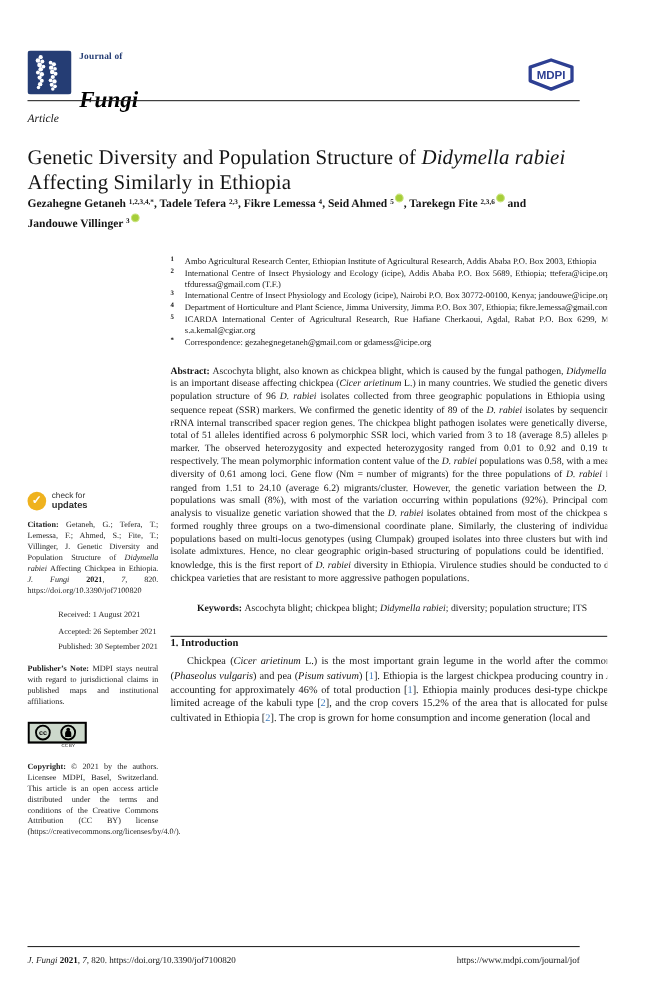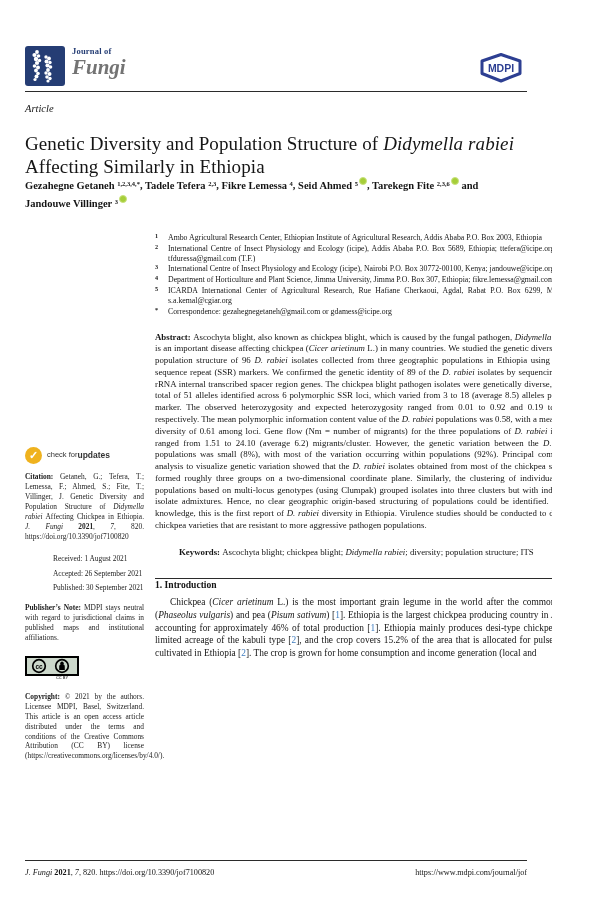--- a/index.html
+++ b/index.html
@@ -3,21 +3,21 @@
 <meta charset="utf-8">
 <style>
   * { margin:0; padding:0; box-sizing:border-box; }
   html,body { width:600px; height:900px; background:#ffffff; }
   body { font-family:"Liberation Serif", serif; color:#151515; }
   .page { position:relative; width:552px; height:900px; background:#fff; overflow:hidden; }
 
   
   .jlogo { position:absolute; left:25px; top:46px; display:flex; align-items:flex-start; gap:7px; }
   .jlogo-top { font-size:8.5px; color:#253d74; font-weight:bold; letter-spacing:.2px; }
-  .jlogo-name { font-size:21px; color:#737373; font-weight:bold; font-style:italic; line-height:1.05; }
+  .jlogo-name { font-size:21px; color:#000000; font-weight:bold; font-style:italic; line-height:1.05;margin-top:23px; }
   .mdpi-logo { position:absolute; right:23px; top:52px; }
   .header-rule { position:absolute; left:25px; right:25px; top:91px; border-top:1.6px solid #2b2b2b; }
 
   .article-label { position:absolute; left:25px; top:103px; font-style:italic; font-size:10.5px; }
   .title { position:absolute; left:25px; top:132px; width:552px; font-size:19px; font-weight:normal; line-height:1.22; letter-spacing:.1px; }
   .authors { position:absolute; left:25px; top:177px; width:550px; font-size:10.5px; line-height:1.75; }
 
   
   .main-col { position:absolute; left:155px; top:233px; width:422px; }
   .aff-item { display:flex; font-size:7.8px; line-height:1.26; margin-bottom:1px; }
@@ -26,21 +26,21 @@
   .abstract { margin-top:15px; font-size:8.8px; line-height:1.34; text-align:justify; }
   .keywords { margin-top:15px; font-size:8.8px; line-height:1.34; text-align:justify;padding-left:24px; }
   .section-divider { margin-top:19px; border-top:1px solid #2b2b2b; }
   .intro-heading { font-size:9.6px; font-weight:bold; }
   .intro-para { margin-top:6px; font-size:9.4px; line-height:1.38; text-align:justify; text-indent:15px; }
 
   
   .sidebar { position:absolute; left:25px; top:447px; width:119px; font-size:7.4px; line-height:1.34; color:#222; }
   .update-badge { display:inline-flex; align-items:center; gap:5px; cursor:pointer; }
   .update-circle { width:17px; height:17px; border-radius:50%; background:#efb21e; color:#fff; font-size:11px; font-weight:bold; display:flex; align-items:center; justify-content:center; font-family:"Liberation Sans",sans-serif; }
-  .update-text { display:flex; line-height:1.05; font-family:"Liberation Sans",sans-serif; font-size:7.5px; color:#333; }
+  .update-text { display:flex; flex-direction:column; line-height:1.05; font-family:"Liberation Sans",sans-serif; font-size:7.5px; color:#333; }
   .update-text .b { font-weight:bold; font-size:8.5px; }
   .citation { margin-top:8px; text-align:justify; }
   .dates { margin-top:13px; }
   .dates div { margin-bottom:4.5px;padding-left:28px; }
   .pubnote { margin-top:10px; text-align:justify; }
   .cc-badge { margin-top:13px; }
   .copyright { margin-top:9px; text-align:justify; }
 
   
   .footer-rule { position:absolute; left:25px; right:25px; top:860px; border-top:1px solid #2b2b2b; }

